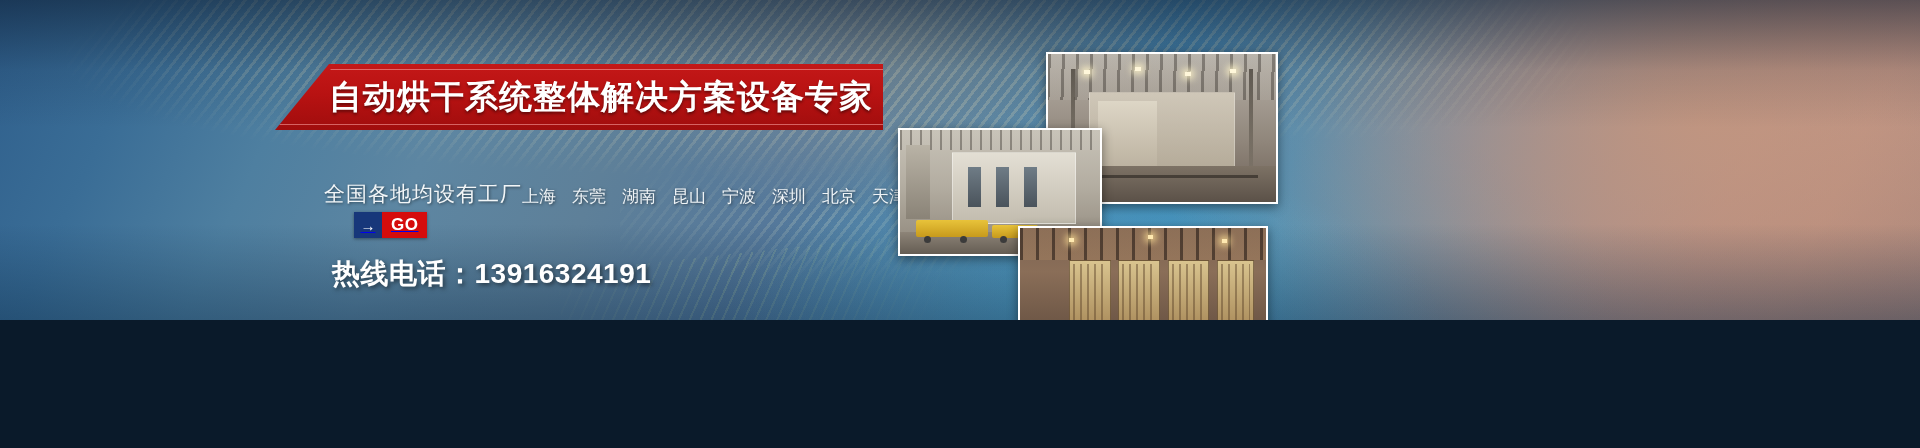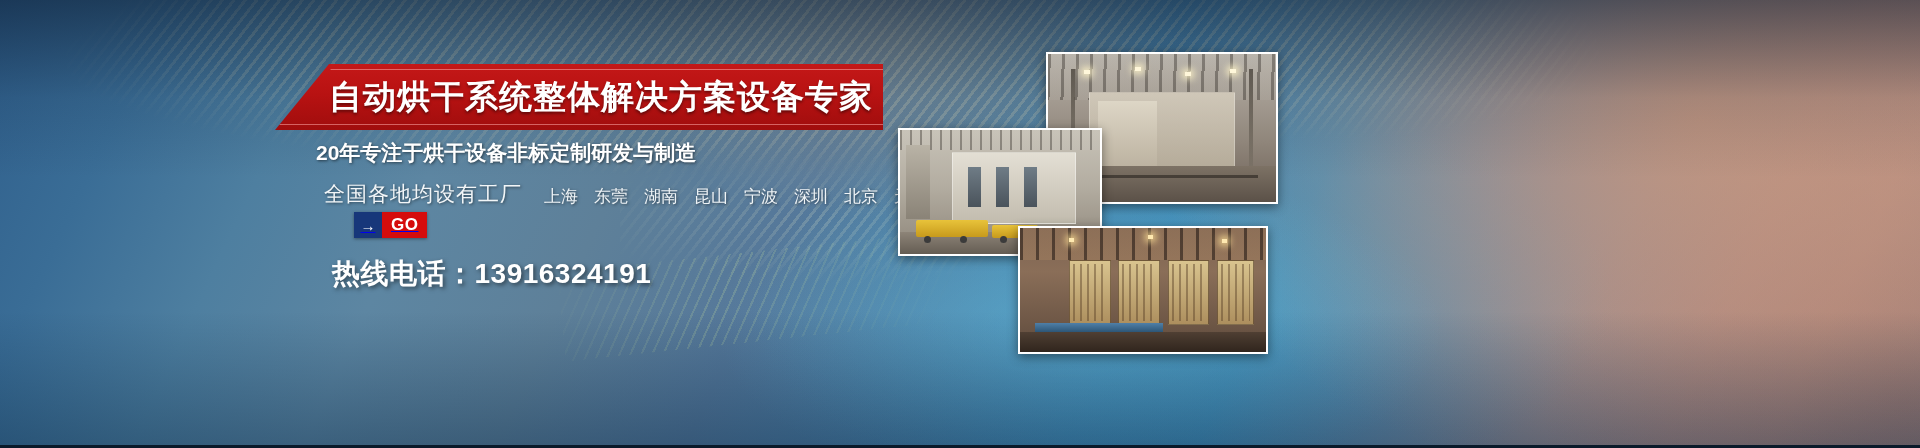--- a/index.html
+++ b/index.html
@@ -4,21 +4,21 @@
 <style>
   * { margin:0; padding:0; box-sizing:border-box; }
   html,body { width:1920px; height:448px; overflow:hidden; }
   body {
     font-family:"Liberation Sans","DejaVu Sans",sans-serif;
     background:#0a1a2a;
   }
 
   
   .stage {
-    position:relative; width:1920px; height:445px; overflow:hidden;
+    position:relative; width:1920px; height:320px; overflow:hidden;
   }
 
   
   .bg-base {
     position:absolute; inset:0;
     background:
       radial-gradient(ellipse 620px 300px at 1180px 300px, rgba(70,150,185,0.55) 0%, rgba(70,150,185,0) 70%),
       linear-gradient(115deg,
         #2f5f8c 0%,
         #3a6d96 8%,
@@ -122,21 +122,21 @@
     text-shadow:1px 1px 3px rgba(0,0,0,0.55);
   }
   .sub-line-2 {
     position:absolute; left:324px; top:180px;
     display:flex; align-items:flex-end; white-space:nowrap;
   }
   .sub-line-2 .lead {
     font-size:21px; color:#f2f6f8; letter-spacing:1px;
     text-shadow:1px 1px 3px rgba(0,0,0,0.5);
   }
-  .cities { display:flex; margin-left:22px; }
+  .cities { display:flex; }
   .cities span {
     font-size:17px; color:#eef3f6; margin-right:16px;
     text-shadow:1px 1px 3px rgba(0,0,0,0.5);
   }
 
   .sub-line-3 {
     position:absolute; left:316px; top:212px;
     display:flex; align-items:center; white-space:nowrap;
   }
   .slogan {
@@ -242,21 +242,20 @@
   <div class="bg-hatch"></div>
   <div class="bg-hatch2"></div>
   <div class="bg-glow"></div>
   <div class="bg-streak"></div>
   <div class="bg-darktop"></div>
 
   <div class="headline-banner"></div>
   <div class="headline-inner-line"></div>
   <div class="headline-text">自动烘干系统整体解决方案设备专家</div>
 
-  <div class="sub-line-1">20年专注于烘干设备非标定制研发与制造</div>
 
   <div class="sub-line-2">
     <span class="lead">全国各地均设有工厂</span>
     <span class="cities">
       <span>上海</span>
       <span>东莞</span>
       <span>湖南</span>
       <span>昆山</span>
       <span>宁波</span>
       <span>深圳</span>

